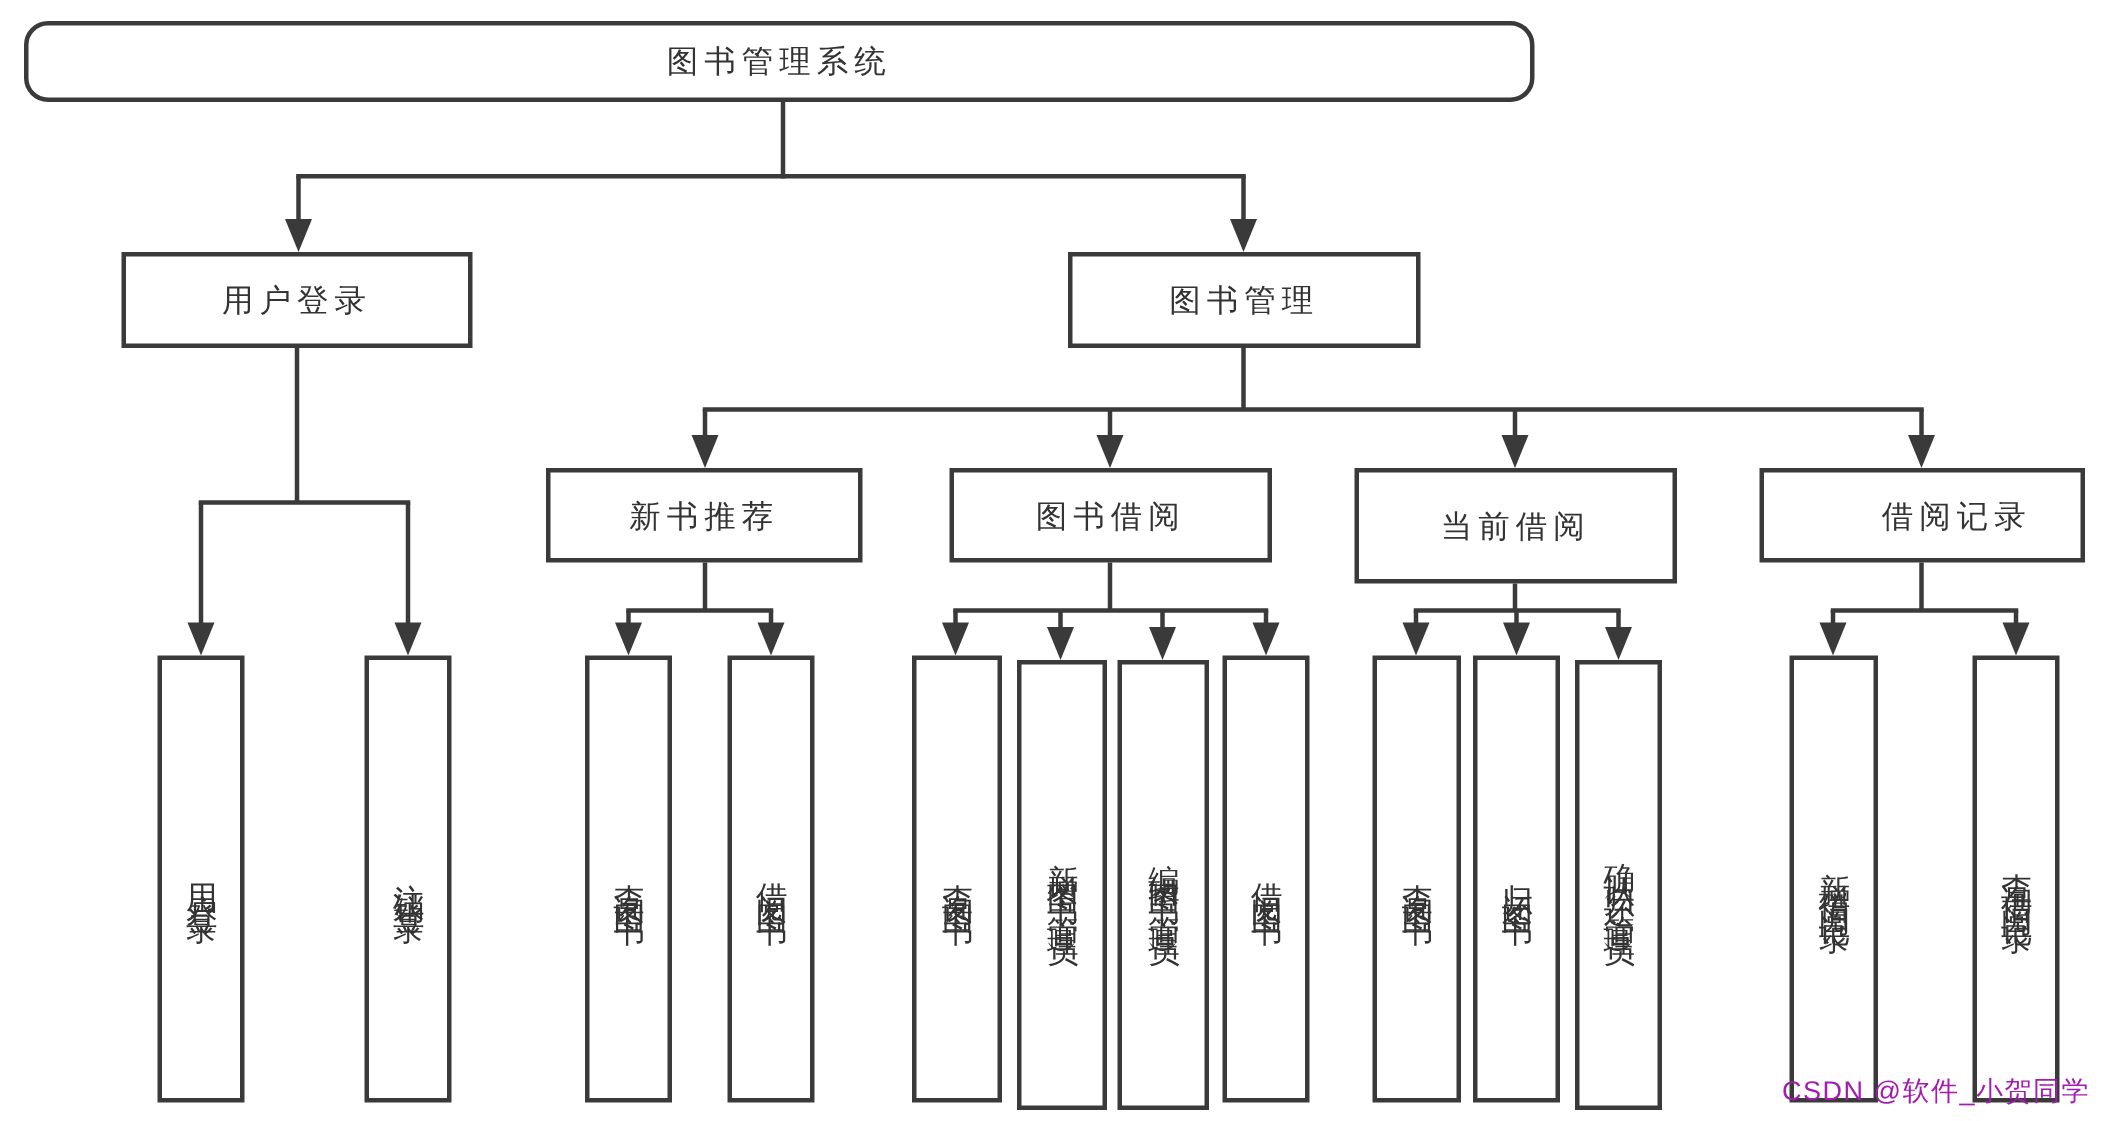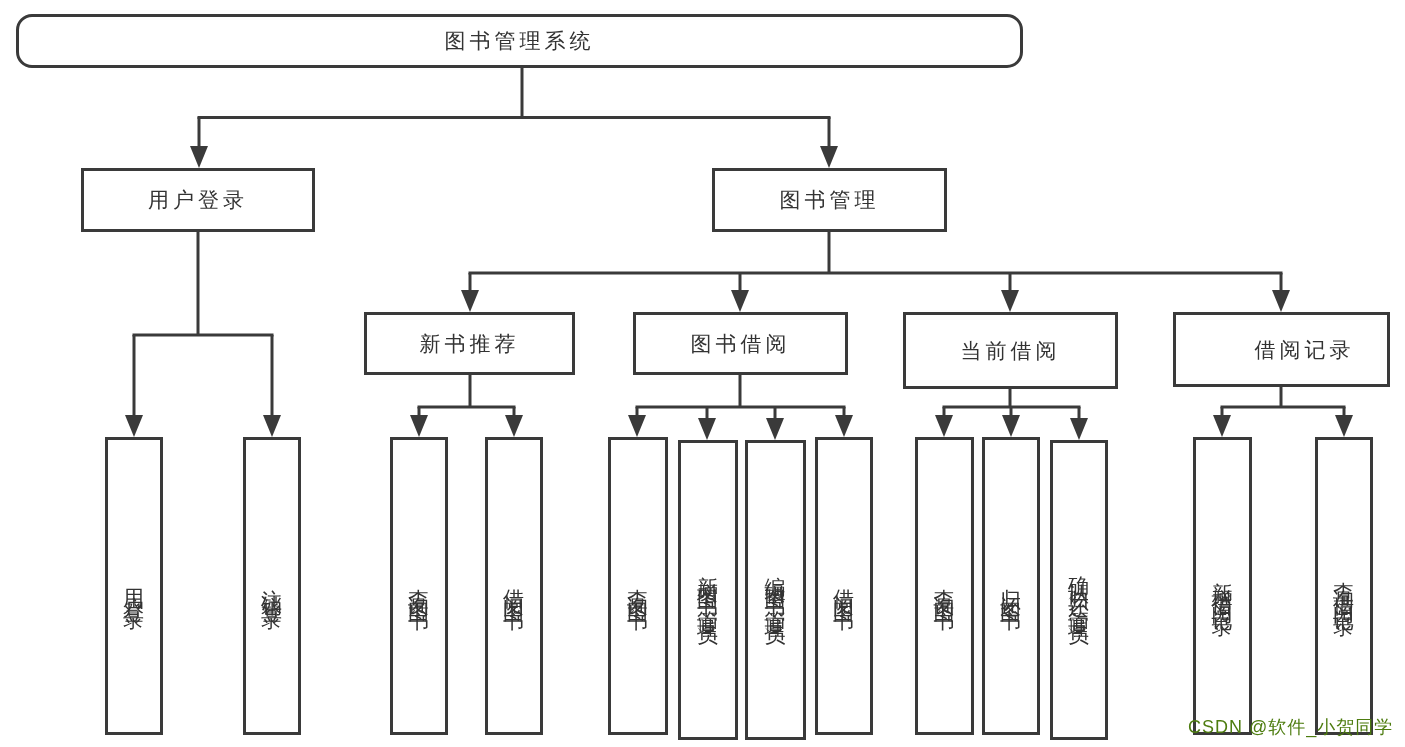--- a/index.html
+++ b/index.html
@@ -14,21 +14,21 @@
     align-items:center;justify-content:center;z-index:2;
     font-size:21px;letter-spacing:4px;white-space:nowrap;
   }
   .leaf{
     writing-mode:vertical-rl;text-orientation:mixed;
     letter-spacing:7px;font-size:21px;white-space:normal;
     line-height:1;
   }
   #watermark{
     position:absolute;left:1188px;top:715px;z-index:5;
-    font-size:18px;letter-spacing:1px;color:#4d7c0f;white-space:nowrap;
+    font-size:18px;letter-spacing:1px;color:#a21caf;white-space:nowrap;
   }
 </style>
 </head>
 <body>
 
 <div id="stage">
 
   <svg id="wires" width="1405" height="747" viewBox="0 0 1405 747">
     <g stroke="#3a3a3a" stroke-width="3" fill="#3a3a3a">
 
@@ -94,21 +94,21 @@
   </svg>
 
   <div class="node" style="left:16px;top:14px;width:1007px;height:54px;border-radius:16px;">图书管理系统</div>
 
   <div class="node" style="left:81px;top:168px;width:234px;height:64px;">用户登录</div>
   <div class="node" style="left:712px;top:168px;width:235px;height:64px;">图书管理</div>
 
   <div class="node" style="left:364px;top:312px;width:211px;height:63px;text-align:center;">新书推荐</div>
   <div class="node" style="left:633px;top:312px;width:215px;height:63px;">图书借阅</div>
   <div class="node" style="left:903px;top:312px;width:215px;height:77px;">当前借阅</div>
-  <div class="node" style="left:1173px;top:312px;width:217px;height:75px;padding-left:46px;">借阅记录</div>
+  <div class="node" style="left:1173px;top:312px;width:217px;height:63px;padding-left:46px;">借阅记录</div>
 
   <div class="node leaf" style="left:105px;top:437px;width:58px;height:298px;">用户登录</div>
   <div class="node leaf" style="left:243px;top:437px;width:58px;height:298px;">注销登录</div>
 
   <div class="node leaf" style="left:390px;top:437px;width:58px;height:298px;">查询图书</div>
   <div class="node leaf" style="left:485px;top:437px;width:58px;height:298px;">借阅图书</div>
 
   <div class="node leaf" style="left:608px;top:437px;width:60px;height:298px;">查询图书</div>
   <div class="node leaf" style="left:678px;top:440px;width:60px;height:300px;">新增图书（管理员）</div>
   <div class="node leaf" style="left:745px;top:440px;width:61px;height:300px;">编辑图书（管理员）</div>

